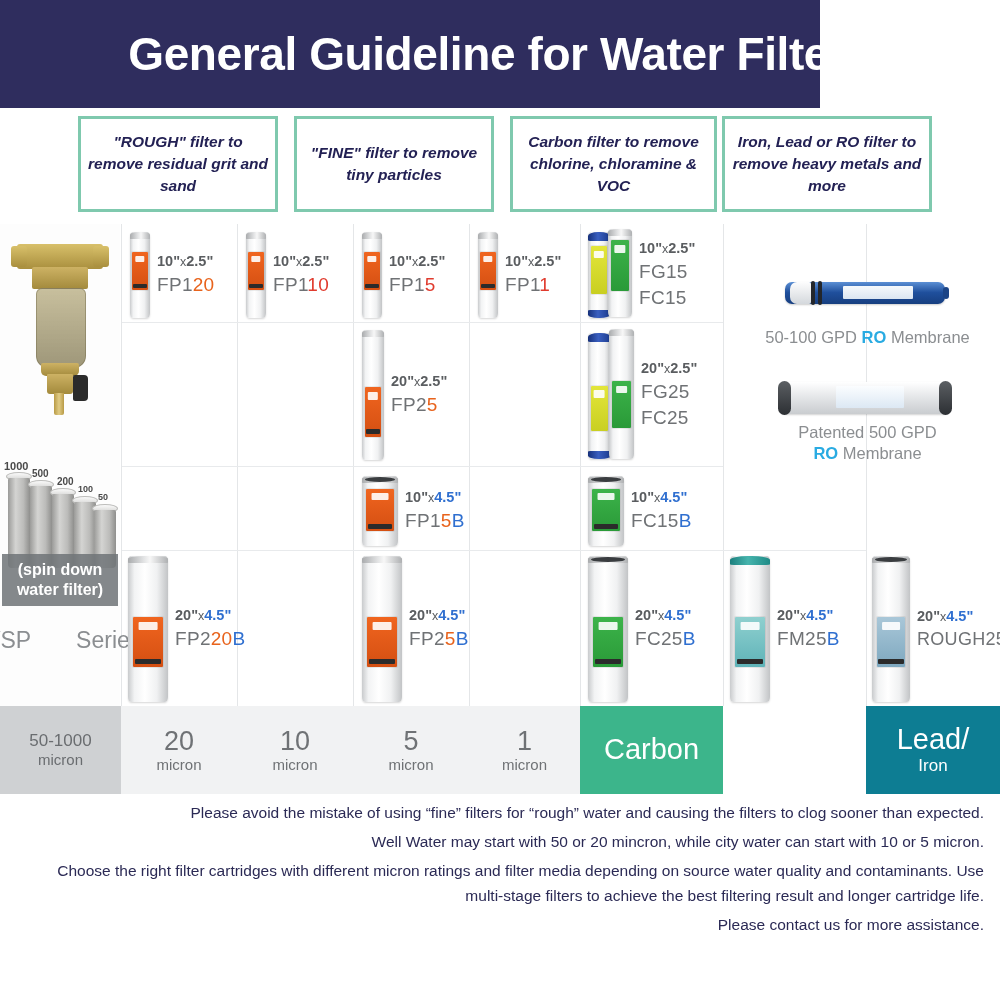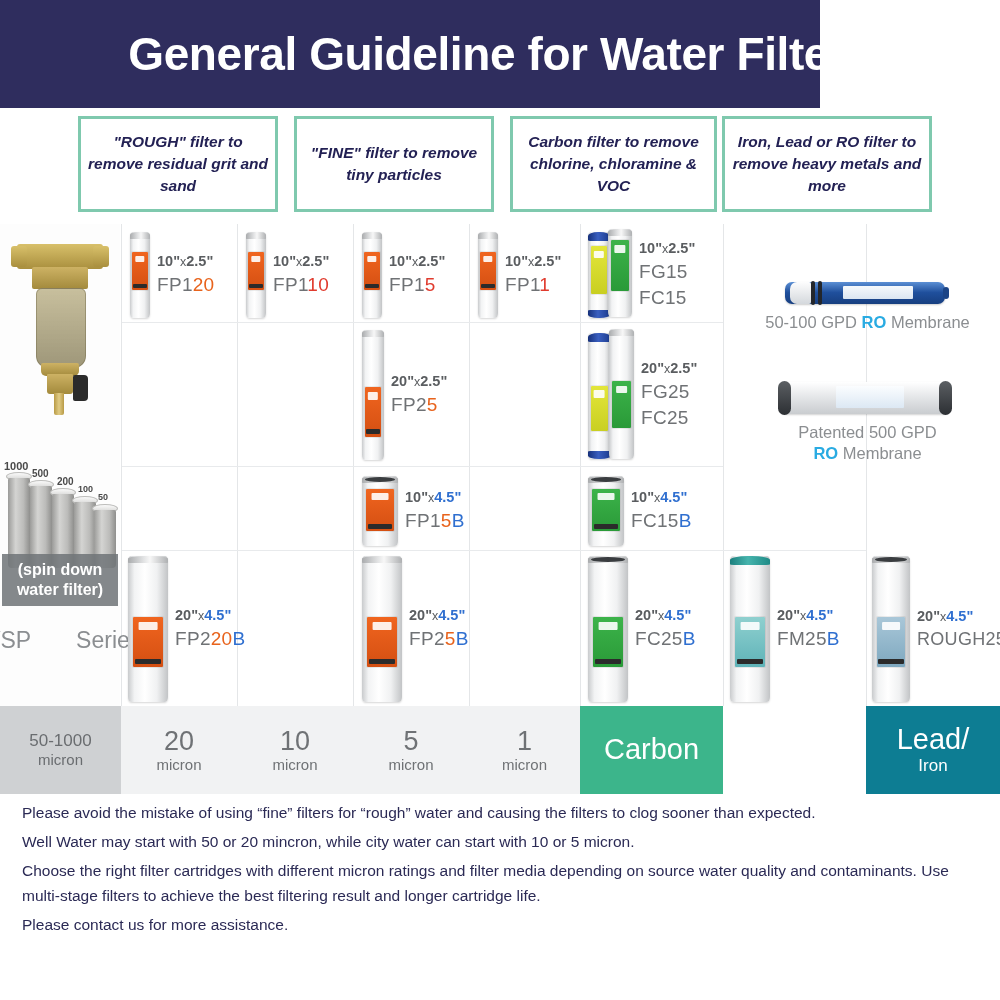--- a/index.html
+++ b/index.html
@@ -206,21 +206,21 @@
   .mcell.lead{background:#0d7d93;}
   .mcell.carbon .big,.mcell.iron .big,.mcell.lead .big{color:#ffffff;font-size:29px;}
   .mcell.carbon .sub,.mcell.iron .sub,.mcell.lead .sub{color:#ffffff;font-size:17px;}
 
   
   .foot{
     position:absolute;left:22px;top:800px;width:962px;
     color:#2b2a55;font-size:15.5px;line-height:1.62;
     font-family:"Liberation Sans","DejaVu Sans",sans-serif;
   }
-  .foot p{margin:0 0 4px 0;}
+  .foot p{margin:0 0 4px 0;text-align:right;}
 </style>
 </head>
 <body>
 
 <div class="page">
 
   <div class="titlebar">
     <div class="title">General Guideline for Water Filters</div>
   </div>
 
@@ -554,21 +554,21 @@
     </div>
 
     <div class="ro-mem" style="left:785px;top:58px;width:160px;height:22px;">
       <div class="tube"></div>
       <div class="wht"></div>
       <div class="oring" style="left:26px;"></div>
       <div class="oring" style="left:33px;"></div>
       <div class="sticker"></div>
       <div class="nub"></div>
     </div>
-    <div class="ro-text" style="left:740px;top:88px;width:255px;">
+    <div class="ro-text" style="left:740px;top:103px;width:255px;">
       <span>50-100 GPD </span><span class="ro">RO</span><span> Membrane</span>
     </div>
 
     <div class="ro-carb" style="left:780px;top:158px;width:170px;height:32px;">
       <div class="tube"></div>
       <div class="cap" style="left:-2px;"></div>
       <div class="cap" style="right:-2px;"></div>
       <div class="sticker"></div>
     </div>
     <div class="ro-text" style="left:740px;top:198px;width:255px;">

